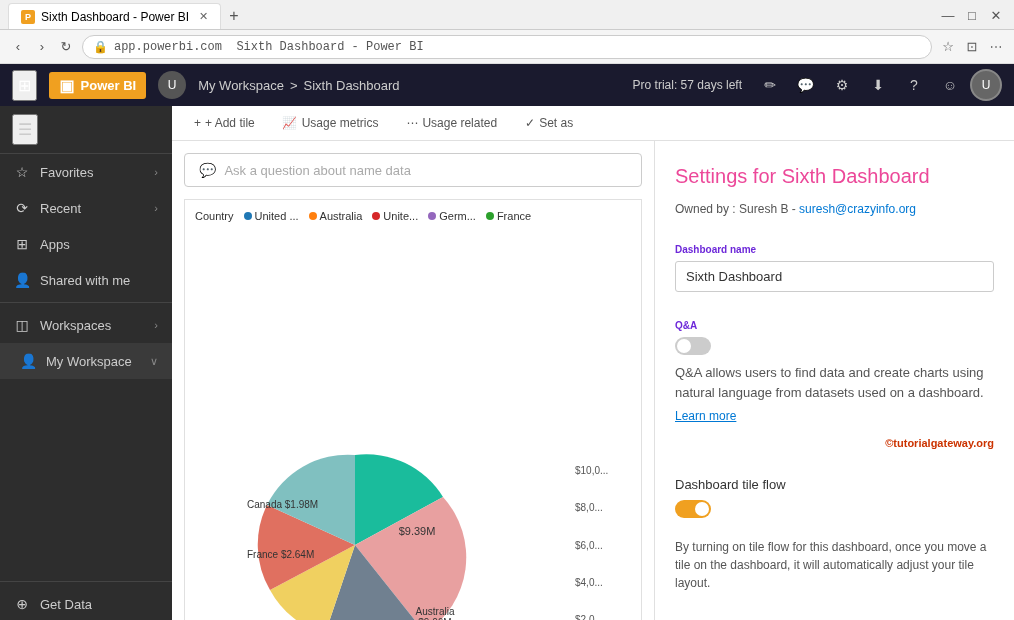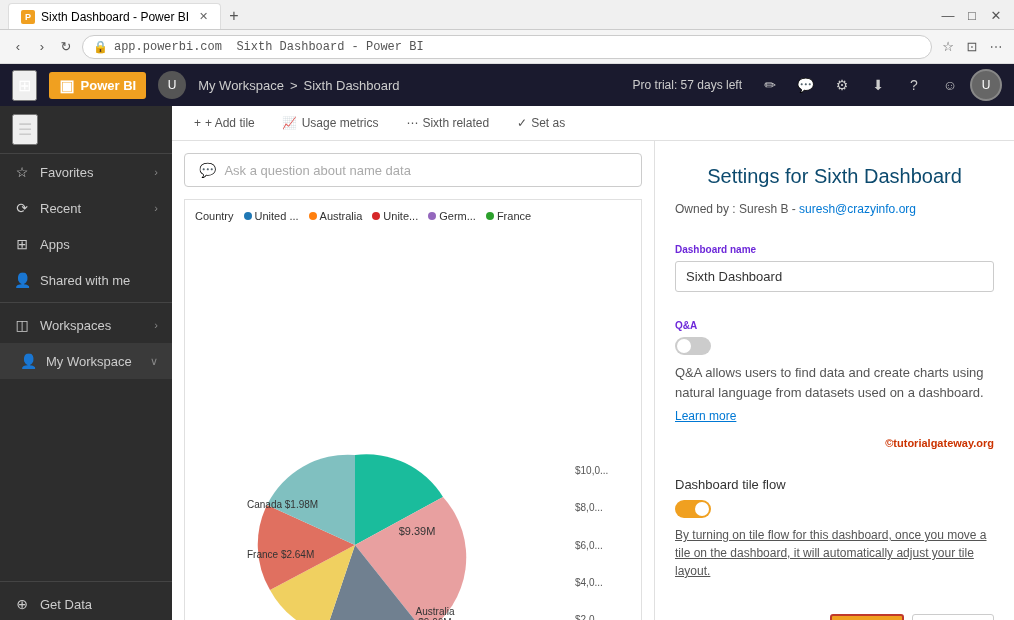--- a/index.html
+++ b/index.html
@@ -121,21 +121,21 @@
       width: 360px;
       background: white;
       border-left: 1px solid #e0e0e0;
       padding: 24px 20px;
       display: flex;
       flex-direction: column;
       gap: 14px;
       overflow-y: auto;
       flex-shrink: 0;
     }
-    .settings-title { font-size: 20px; color: #0c4a6e; font-weight: 300; text-align: center; }
+    .settings-title { font-size: 20px; color: #ec4899; font-weight: 300; }
     .settings-owner { font-size: 12px; color: #555; }
     .settings-owner a { color: #0078d4; text-decoration: none; }
     .settings-divider { height: 1px; background: #e0e0e0; }
     .settings-label { font-size: 10px; color: #6d28d9; font-weight: 700; margin-bottom: 6px; }
     .settings-input { width: 100%; border: 1px solid #ccc; border-radius: 3px; padding: 7px 10px; font-size: 13px; color: #333; outline: none; }
 
     
     .toggle-row { display: flex; align-items: center; gap: 10px; }
     .toggle-off {
       width: 36px; height: 18px; background: #ccc; border-radius: 9px;
@@ -295,21 +295,21 @@
         <button class="toolbar-btn">
           <span>+</span>
           <span>+ Add tile</span>
         </button>
         <button class="toolbar-btn">
           <span>📈</span>
           <span>Usage metrics</span>
         </button>
         <button class="toolbar-btn">
           <span>⋯</span>
-          <span>Sixth related</span>
+          <span>Usage related</span>
         </button>
         <button class="toolbar-btn">
           <span>✓</span>
           <span>Set as</span>
         </button>
       </div>
 
       <div class="dashboard-area">
         <div class="dashboard-content">
 
@@ -401,21 +401,21 @@
 
           <div class="settings-divider"></div>
 
           <div>
             <div class="dashboard-tile-flow-label" style="margin-bottom:8px;">Dashboard tile flow</div>
             <div class="toggle-row">
               <div class="toggle-on">
                 <div class="knob"></div>
               </div>
             </div>
-            <div class="tile-flow-description" style="margin-top:8px;text-decoration:underline;">By turning on tile flow for this dashboard, once you move a tile on the dashboard, it will automatically adjust your tile layout.</div>
+            <div class="tile-flow-description" style="margin-top:20px;">By turning on tile flow for this dashboard, once you move a tile on the dashboard, it will automatically adjust your tile layout.</div>
           </div>
 
           <div class="action-buttons">
             <button class="btn-save">Save</button>
             <button class="btn-cancel">Cancel</button>
           </div>
         </div>
       </div>
     </div>
   </div>

